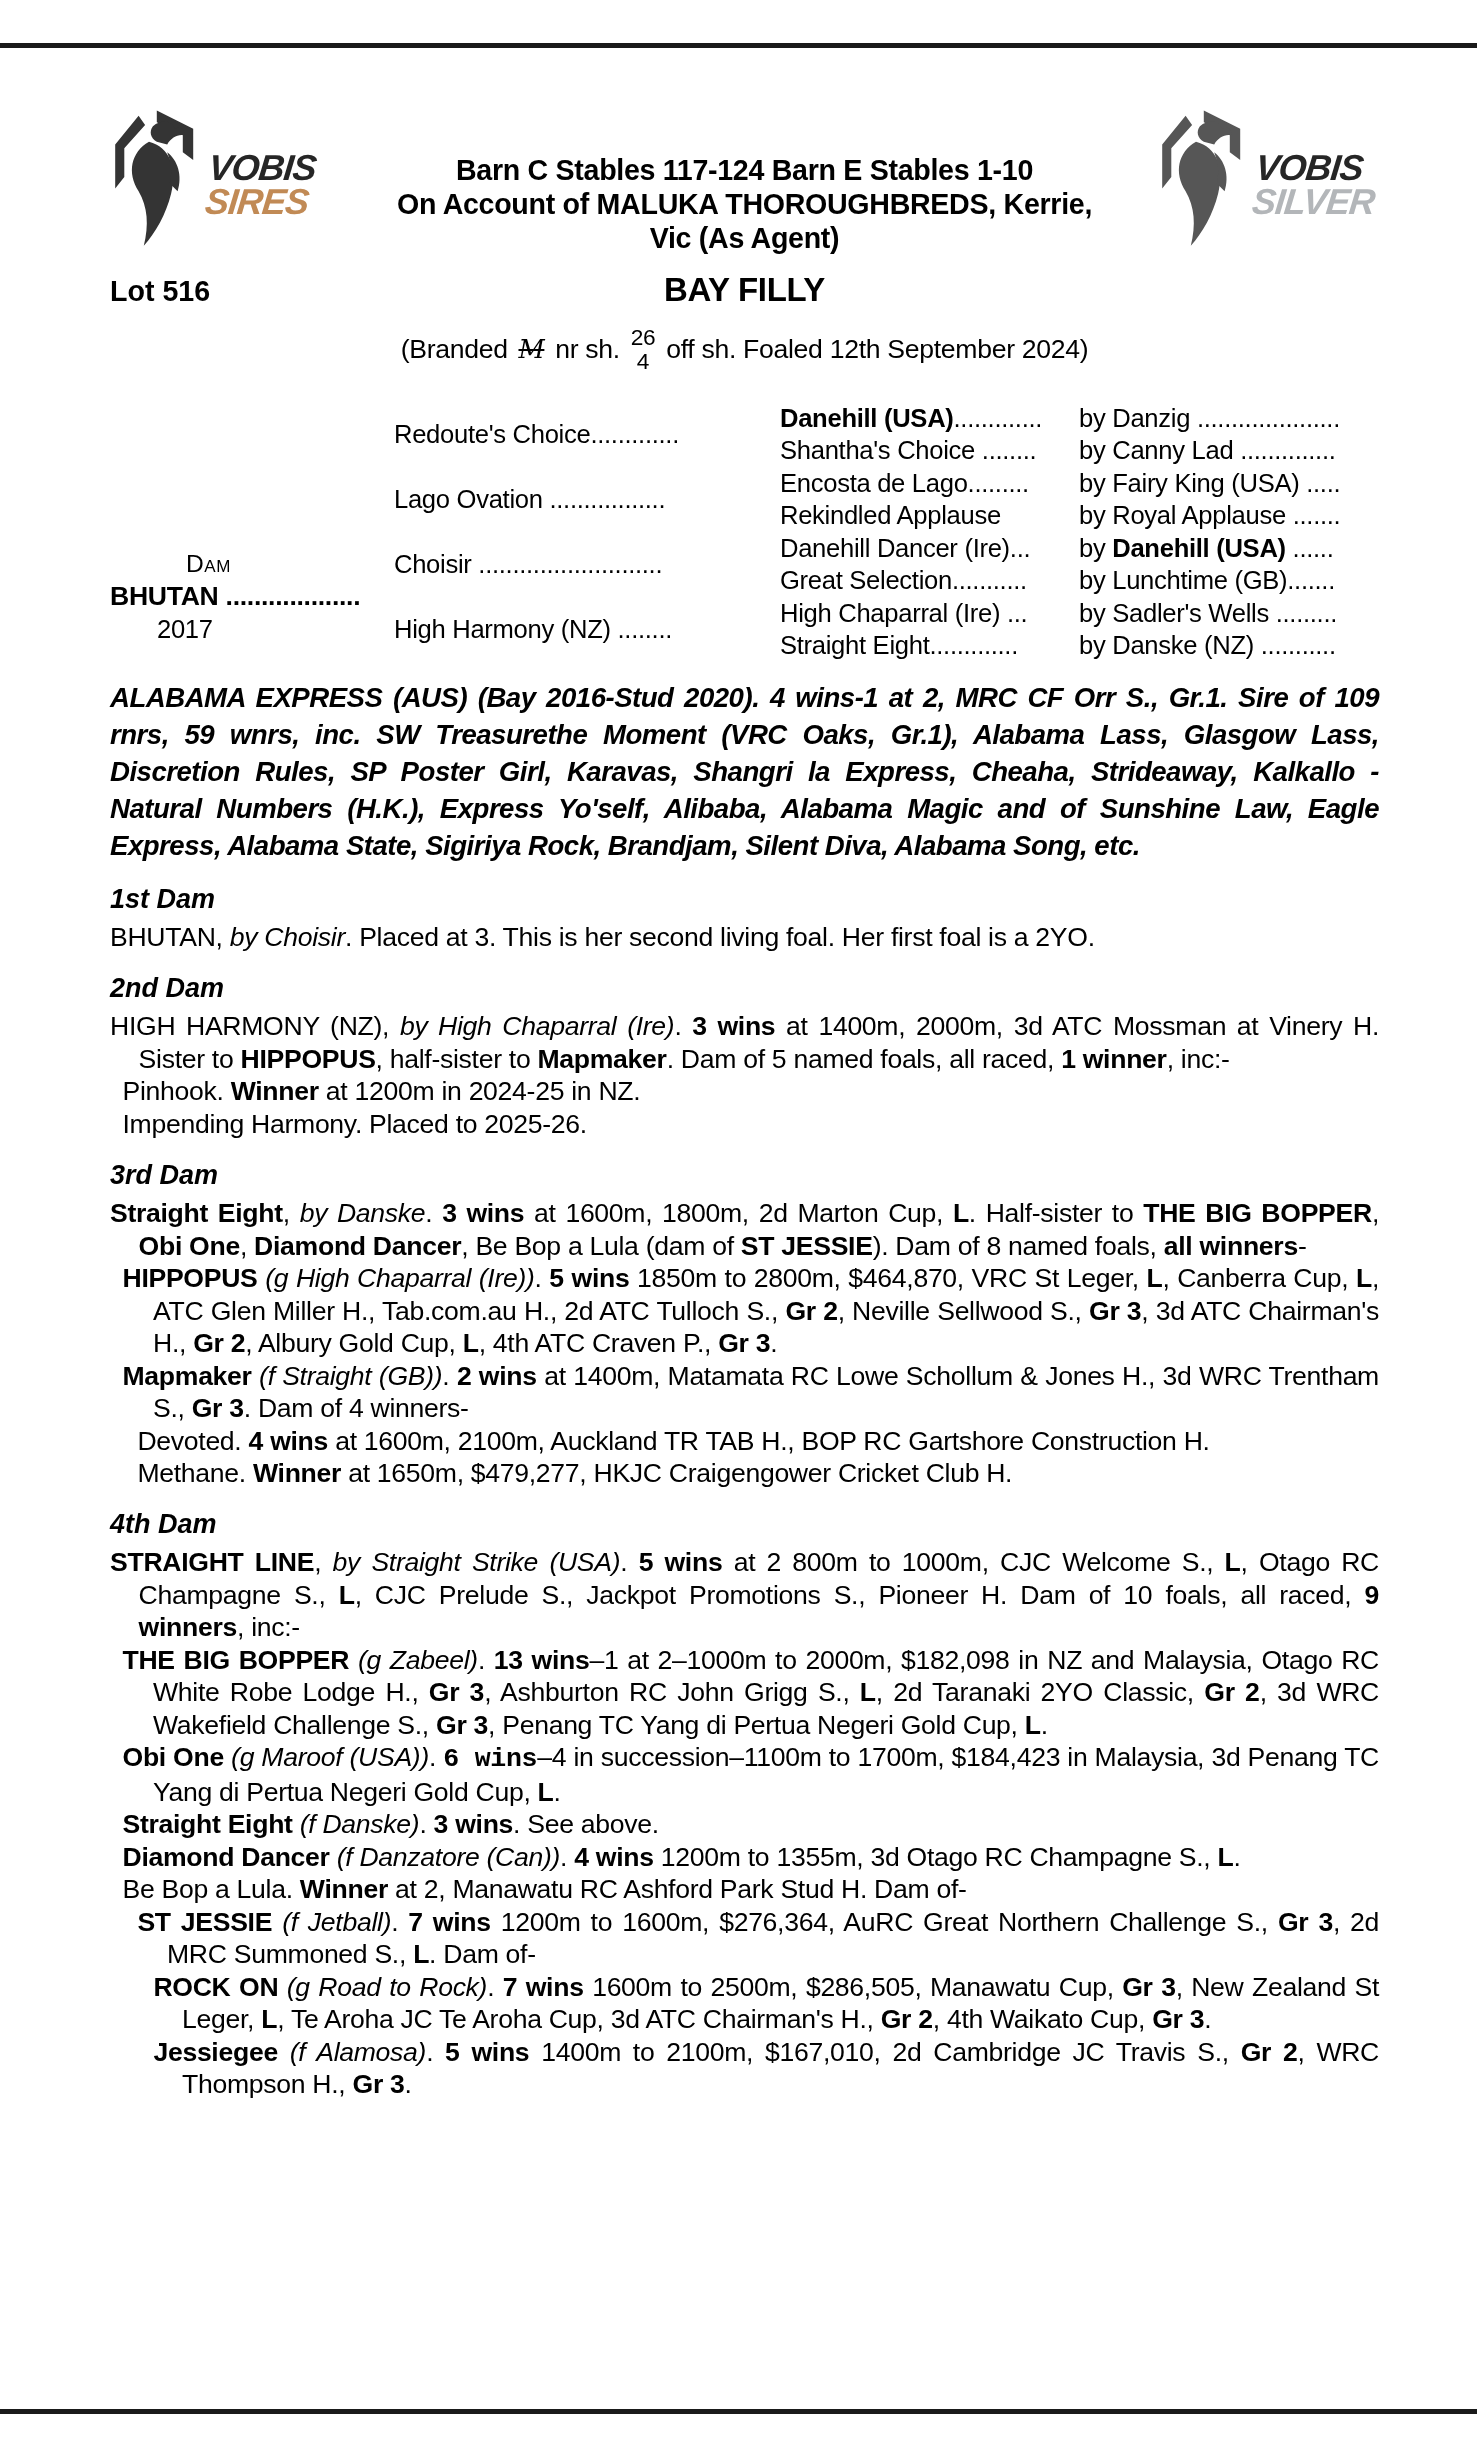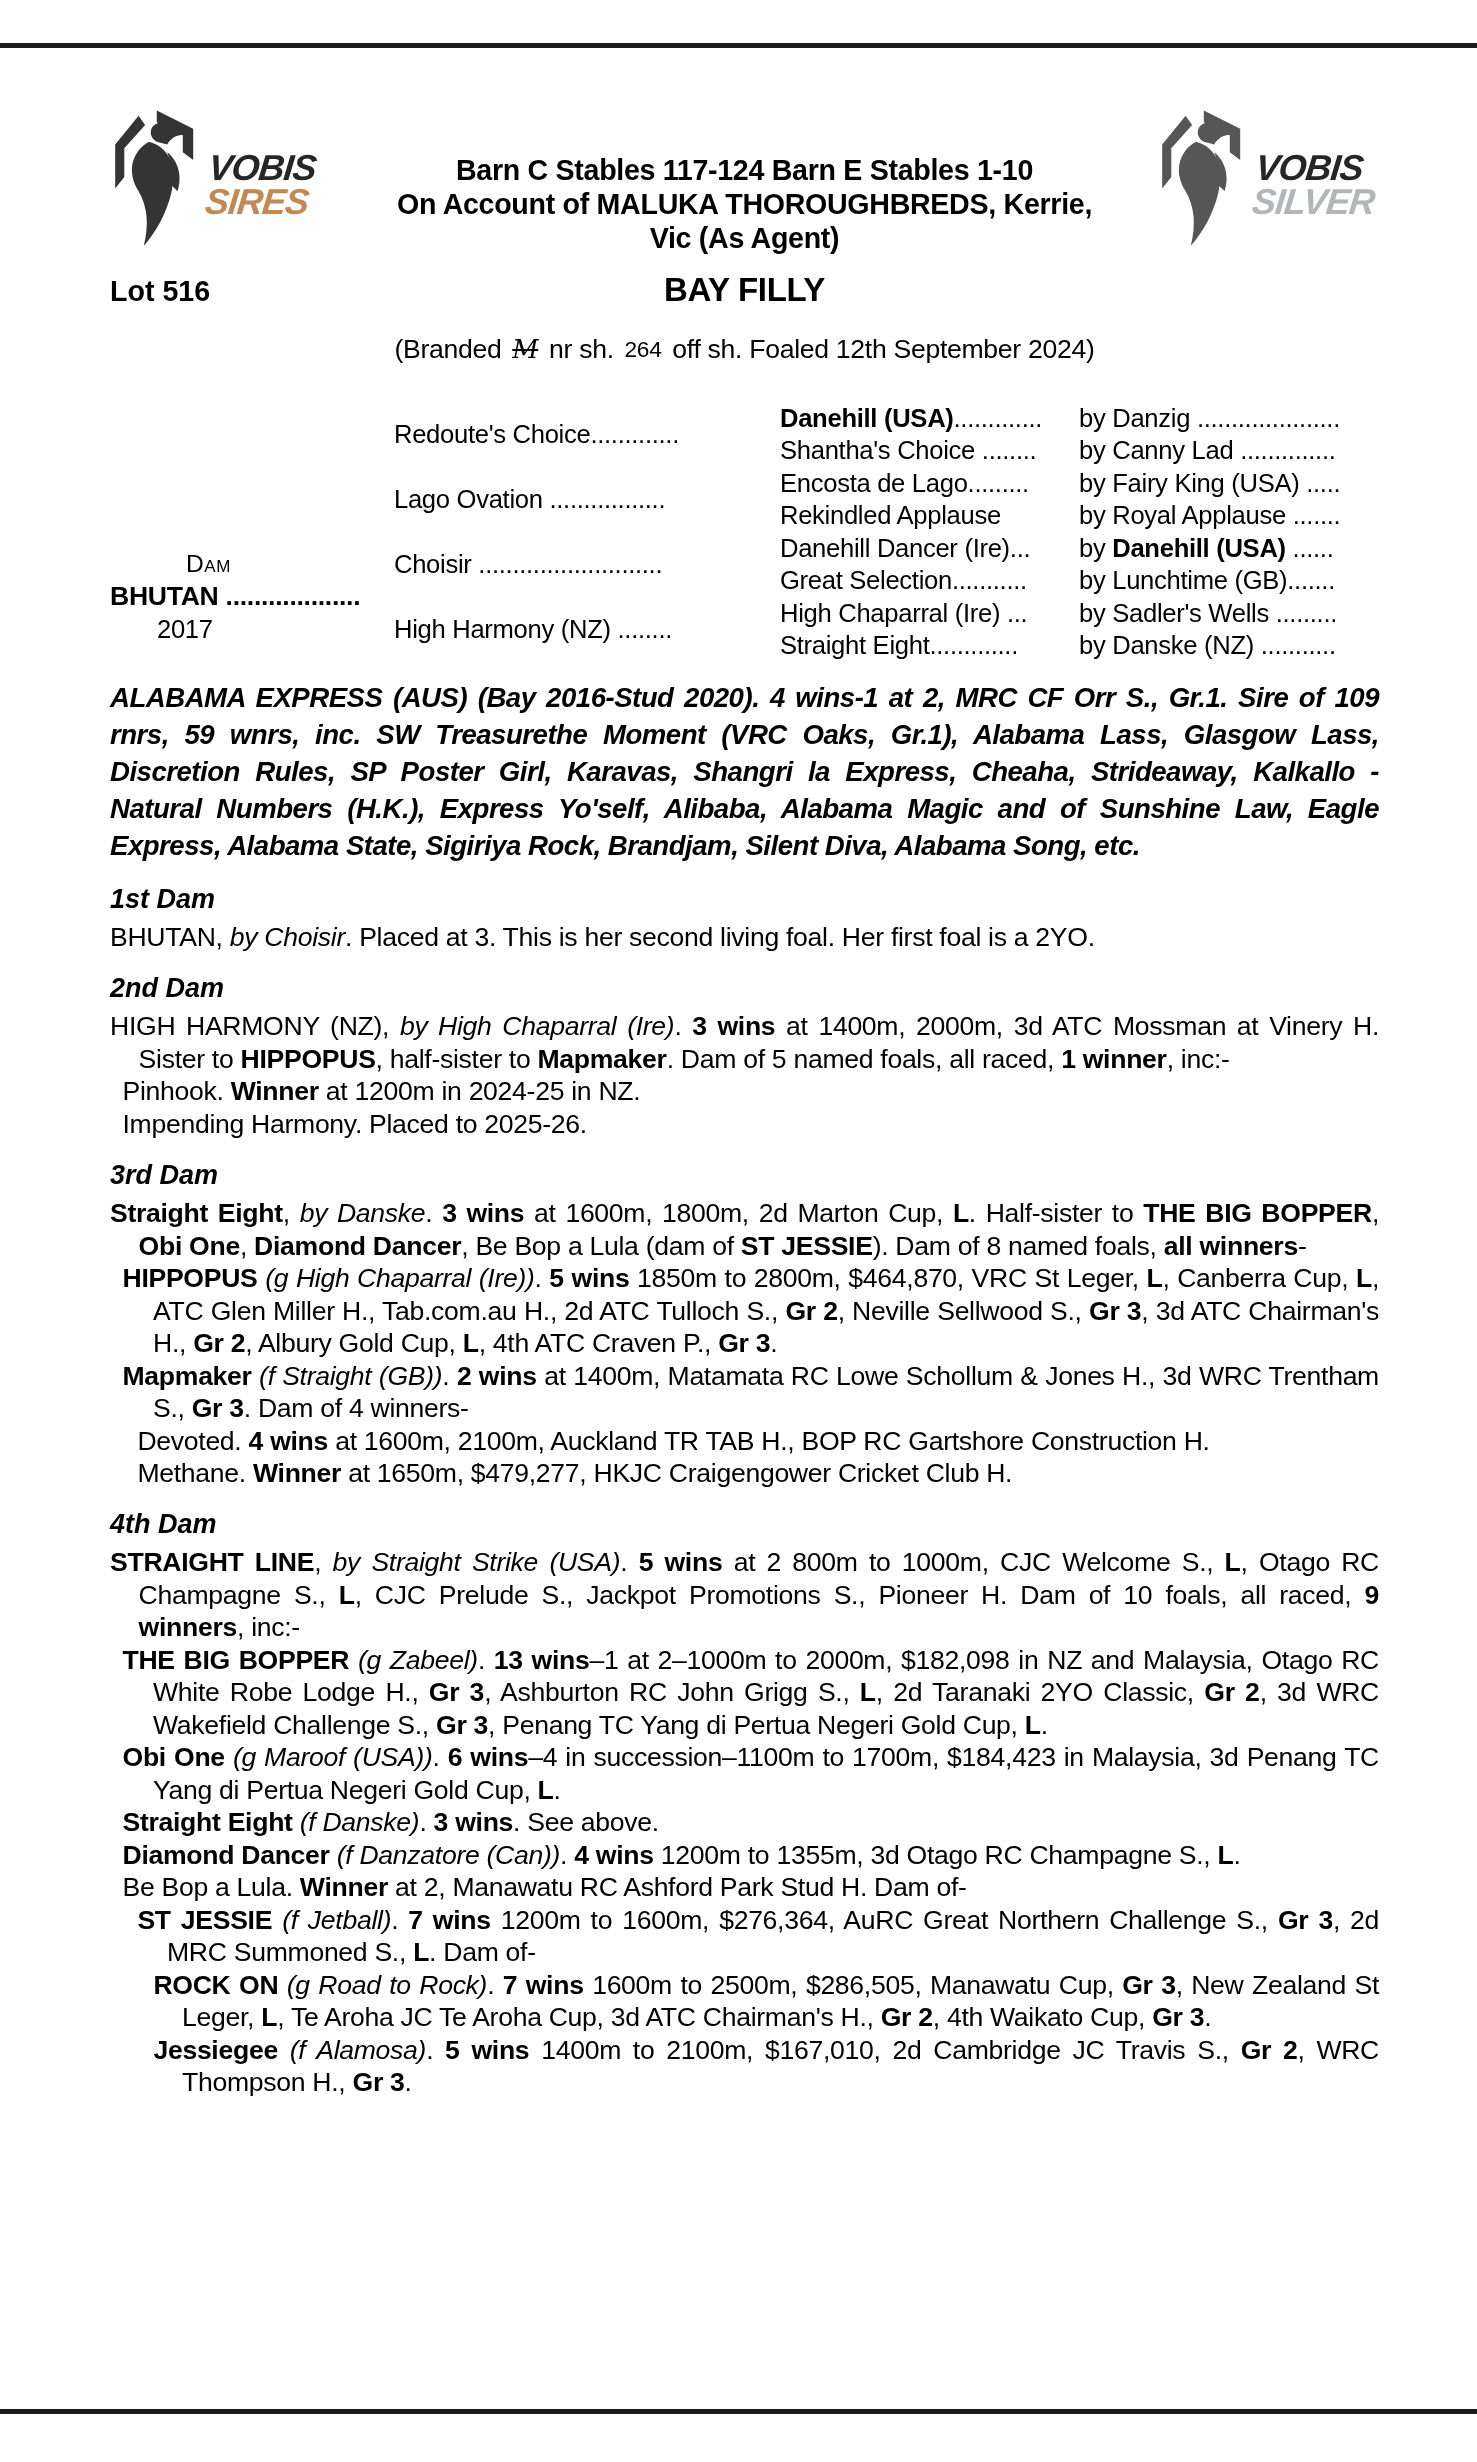--- a/index.html
+++ b/index.html
@@ -23,21 +23,21 @@
 
   
   .lotrow{display:grid;grid-template-columns:222px 1fr 222px;align-items:baseline;margin-top:2px;}
   .lot{font-weight:bold;font-size:28.6px;}
   .sex{font-weight:bold;font-size:33px;text-align:center;letter-spacing:-0.3px;}
 
   
   .branded{display:flex;justify-content:center;align-items:center;gap:10.8px;margin-top:9.9px;
            font-size:26.6px;letter-spacing:-0.3px;height:61px;}
   .brandmark{font-style:italic;font-family:"DejaVu Serif",serif;text-decoration:line-through;font-size:25.6px;}
-  .frac{display:inline-flex;flex-direction:row;align-items:center;font-size:22.7px;line-height:24.6px;}
+  .frac{display:inline-flex;flex-direction:column;align-items:center;font-size:22.7px;line-height:24.6px;}
 
   
   .ped{display:grid;grid-template-columns:284px 386px 299px 1fr;grid-auto-rows:32.5px;
        margin-top:21.7px;font-size:25.6px;line-height:32.5px;letter-spacing:-0.3px;}
   .ped-cell{white-space:nowrap;overflow:hidden;}
   .g1cell{display:flex;flex-direction:column;justify-content:center;}
   .ped-role{font-variant:small-caps;font-size:24.6px;letter-spacing:0.5px;text-align:center;width:197px;}
   .g1name{font-weight:bold;font-size:26.6px;}
   .g1year{padding-left:47px;}
   .g2cell{display:flex;align-items:center;}
@@ -158,21 +158,21 @@
     <div class="dam-h">3rd Dam</div>
     <div class="para ind0"><span style="font-weight: bold;">Straight Eight</span><span>, </span><span style="font-style: italic;">by Danske</span><span>. </span><span style="font-weight: bold;">3 wins</span><span> at 1600m, 1800m, 2d Marton Cup, </span><span style="font-weight: bold;">L</span><span>. Half-sister to </span><span style="font-weight: bold;">THE BIG BOPPER</span><span>, </span><span style="font-weight: bold;">Obi One</span><span>, </span><span style="font-weight: bold;">Diamond Dancer</span><span>, Be Bop a Lula (dam of </span><span style="font-weight: bold;">ST JESSIE</span><span>). Dam of 8 named foals, </span><span style="font-weight: bold;">all winners</span><span>-</span></div>
     <div class="para ind1"><span style="font-weight: bold;">HIPPOPUS</span><span> </span><span style="font-style: italic;">(g High Chaparral (Ire))</span><span>. </span><span style="font-weight: bold;">5 wins</span><span> 1850m to 2800m, $464,870, VRC St Leger, </span><span style="font-weight: bold;">L</span><span>, Canberra Cup, </span><span style="font-weight: bold;">L</span><span>, ATC Glen Miller H., Tab.com.au H., 2d ATC Tulloch S., </span><span style="font-weight: bold;">Gr 2</span><span>, Neville Sellwood S., </span><span style="font-weight: bold;">Gr 3</span><span>, 3d ATC Chairman's H., </span><span style="font-weight: bold;">Gr 2</span><span>, Albury Gold Cup, </span><span style="font-weight: bold;">L</span><span>, 4th ATC Craven P., </span><span style="font-weight: bold;">Gr 3</span><span>.</span></div>
     <div class="para ind1"><span style="font-weight: bold;">Mapmaker</span><span> </span><span style="font-style: italic;">(f Straight (GB))</span><span>. </span><span style="font-weight: bold;">2 wins</span><span> at 1400m, Matamata RC Lowe Schollum &amp; Jones H., 3d WRC Trentham S., </span><span style="font-weight: bold;">Gr 3</span><span>. Dam of 4 winners-</span></div>
     <div class="para ind2"><span>Devoted. </span><span style="font-weight: bold;">4 wins</span><span> at 1600m, 2100m, Auckland TR TAB H., BOP RC Gartshore Construction H.</span></div>
     <div class="para ind2"><span>Methane. </span><span style="font-weight: bold;">Winner</span><span> at 1650m, $479,277, HKJC Craigengower Cricket Club H.</span></div>
 
     <div class="dam-h">4th Dam</div>
     <div class="para ind0"><span style="font-weight: bold;">STRAIGHT LINE</span><span>, </span><span style="font-style: italic;">by Straight Strike (USA)</span><span>. </span><span style="font-weight: bold;">5 wins</span><span> at 2 800m to 1000m, CJC Welcome S., </span><span style="font-weight: bold;">L</span><span>, Otago RC Champagne S., </span><span style="font-weight: bold;">L</span><span>, CJC Prelude S., Jackpot Promotions S., Pioneer H. Dam of 10 foals, all raced, </span><span style="font-weight: bold;">9 winners</span><span>, inc:-</span></div>
     <div class="para ind1"><span style="font-weight: bold;">THE BIG BOPPER</span><span> </span><span style="font-style: italic;">(g Zabeel)</span><span>. </span><span style="font-weight: bold;">13 wins</span><span>–1 at 2–1000m to 2000m, $182,098 in NZ and Malaysia, Otago RC White Robe Lodge H., </span><span style="font-weight: bold;">Gr 3</span><span>, Ashburton RC John Grigg S., </span><span style="font-weight: bold;">L</span><span>, 2d Taranaki 2YO Classic, </span><span style="font-weight: bold;">Gr 2</span><span>, 3d WRC Wakefield Challenge S., </span><span style="font-weight: bold;">Gr 3</span><span>, Penang TC Yang di Pertua Negeri Gold Cup, </span><span style="font-weight: bold;">L</span><span>.</span></div>
-    <div class="para ind1"><span style="font-weight: bold;">Obi One</span><span> </span><span style="font-style: italic;">(g Maroof (USA))</span><span>. </span><span style="font-weight: bold;">6 wins</span><span>–4 in succession–1100m to 1700m, $184,423 in Malaysia, 3d Penang TC Yang di Pertua Negeri Gold Cup, </span><span style="font-weight: bold;">L</span><span>.</span></div>
+    <div class="para ind1"><span style="font-weight: bold;">Obi One</span><span> </span><span style="font-style: italic;">(g Maroof (USA))</span><span>. </span><span style="font-weight: bold; font-family: Liberation Mono, monospace;">6 wins</span><span>–4 in succession–1100m to 1700m, $184,423 in Malaysia, 3d Penang TC Yang di Pertua Negeri Gold Cup, </span><span style="font-weight: bold;">L</span><span>.</span></div>
     <div class="para ind1"><span style="font-weight: bold;">Straight Eight</span><span> </span><span style="font-style: italic;">(f Danske)</span><span>. </span><span style="font-weight: bold;">3 wins</span><span>. See above.</span></div>
     <div class="para ind1"><span style="font-weight: bold;">Diamond Dancer</span><span> </span><span style="font-style: italic;">(f Danzatore (Can))</span><span>. </span><span style="font-weight: bold;">4 wins</span><span> 1200m to 1355m, 3d Otago RC Champagne S., </span><span style="font-weight: bold;">L</span><span>.</span></div>
     <div class="para ind1"><span>Be Bop a Lula. </span><span style="font-weight: bold;">Winner</span><span> at 2, Manawatu RC Ashford Park Stud H. Dam of-</span></div>
     <div class="para ind2"><span style="font-weight: bold;">ST JESSIE</span><span> </span><span style="font-style: italic;">(f Jetball)</span><span>. </span><span style="font-weight: bold;">7 wins</span><span> 1200m to 1600m, $276,364, AuRC Great Northern Challenge S., </span><span style="font-weight: bold;">Gr 3</span><span>, 2d MRC Summoned S., </span><span style="font-weight: bold;">L</span><span>. Dam of-</span></div>
     <div class="para ind3"><span style="font-weight: bold;">ROCK ON</span><span> </span><span style="font-style: italic;">(g Road to Rock)</span><span>. </span><span style="font-weight: bold;">7 wins</span><span> 1600m to 2500m, $286,505, Manawatu Cup, </span><span style="font-weight: bold;">Gr 3</span><span>, New Zealand St Leger, </span><span style="font-weight: bold;">L</span><span>, Te Aroha JC Te Aroha Cup, 3d ATC Chairman's H., </span><span style="font-weight: bold;">Gr 2</span><span>, 4th Waikato Cup, </span><span style="font-weight: bold;">Gr 3</span><span>.</span></div>
     <div class="para ind3"><span style="font-weight: bold;">Jessiegee</span><span> </span><span style="font-style: italic;">(f Alamosa)</span><span>. </span><span style="font-weight: bold;">5 wins</span><span> 1400m to 2100m, $167,010, 2d Cambridge JC Travis S., </span><span style="font-weight: bold;">Gr 2</span><span>, WRC Thompson H., </span><span style="font-weight: bold;">Gr 3</span><span>.</span></div>
 
   </div>
 </div>
 

